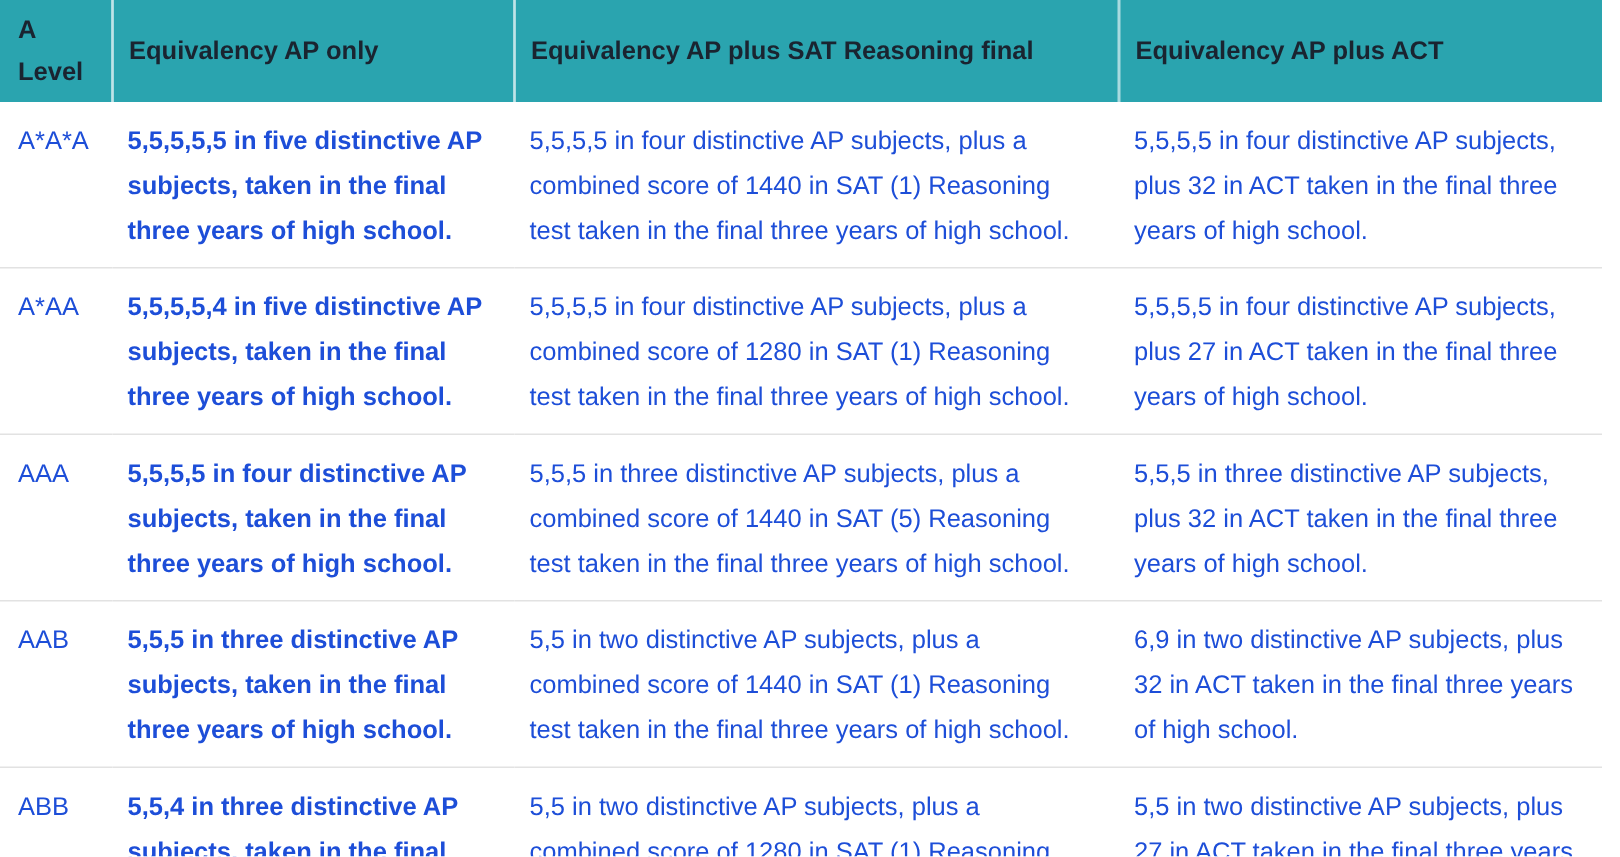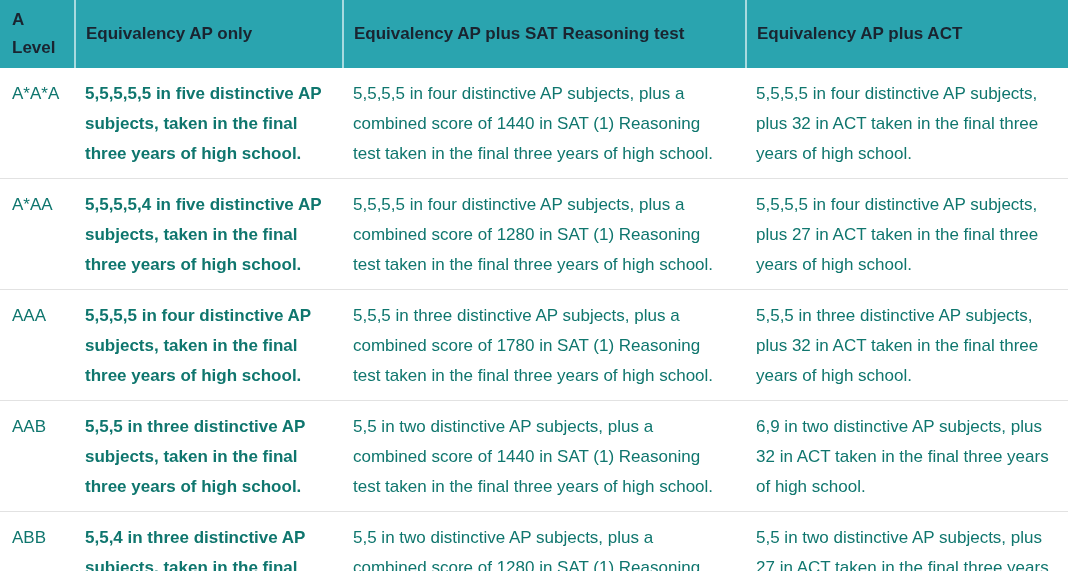--- a/index.html
+++ b/index.html
@@ -33,21 +33,21 @@
     height: 68px;
     padding: 6px 10px 6px 12px;
     line-height: 28px;
     border-right: 2px solid rgba(255,255,255,0.6);
   }
   thead th:last-child { border-right: none; }
   thead th.h2, thead th.h3, thead th.h4 { padding-left: 10px; margin-left: 15px; }
 
   tbody td {
     font-size: 17px;
-    color: #0f766e;
+    color: #1d4ed8;
     line-height: 30px;
     vertical-align: top;
     padding: 11px 12px 9px 20px;
     border-top: 1px solid #E2E2E2;
     background: #ffffff;
   }
   tbody tr:first-child td { border-top: none; }
   tbody tr td { height: 100px; }
   tbody td.col-level { padding-left: 12px; }
   tbody td.col-ap    { padding-left: 10px; padding-right: 14px; font-weight: bold; }
@@ -63,41 +63,41 @@
     <colgroup>
       <col class="c1">
         <col class="c2">
         <col class="c3">
         <col class="c4">
     </colgroup>
     <thead>
       <tr>
         <th class="h1">A Level</th>
         <th class="h2">Equivalency AP only</th>
-        <th class="h3">Equivalency AP plus SAT Reasoning test</th>
+        <th class="h3">Equivalency AP plus SAT Reasoning final</th>
         <th class="h4">Equivalency AP plus ACT</th>
       </tr>
     </thead>
     <tbody>
       <tr>
         <td class="col-level">A*A*A</td>
         <td class="col-ap">5,5,5,5,5 in five distinctive AP subjects, taken in the final three years of high school.</td>
         <td class="col-sat">5,5,5,5 in four distinctive AP subjects, plus a combined score of 1440 in SAT (1) Reasoning test taken in the final three years of high school.</td>
         <td class="col-act">5,5,5,5 in four distinctive AP subjects, plus 32 in ACT taken in the final three years of high school.</td>
       </tr>
       <tr>
         <td class="col-level">A*AA</td>
         <td class="col-ap">5,5,5,5,4 in five distinctive AP subjects, taken in the final three years of high school.</td>
         <td class="col-sat">5,5,5,5 in four distinctive AP subjects, plus a combined score of 1280 in SAT (1) Reasoning test taken in the final three years of high school.</td>
         <td class="col-act">5,5,5,5 in four distinctive AP subjects, plus 27 in ACT taken in the final three years of high school.</td>
       </tr>
       <tr>
         <td class="col-level">AAA</td>
         <td class="col-ap">5,5,5,5 in four distinctive AP subjects, taken in the final three years of high school.</td>
-        <td class="col-sat">5,5,5 in three distinctive AP subjects, plus a combined score of 1780 in SAT (1) Reasoning test taken in the final three years of high school.</td>
+        <td class="col-sat">5,5,5 in three distinctive AP subjects, plus a combined score of 1440 in SAT (5) Reasoning test taken in the final three years of high school.</td>
         <td class="col-act">5,5,5 in three distinctive AP subjects, plus 32 in ACT taken in the final three years of high school.</td>
       </tr>
       <tr>
         <td class="col-level">AAB</td>
         <td class="col-ap">5,5,5 in three distinctive AP subjects, taken in the final three years of high school.</td>
         <td class="col-sat">5,5 in two distinctive AP subjects, plus a combined score of 1440 in SAT (1) Reasoning test taken in the final three years of high school.</td>
         <td class="col-act">6,9 in two distinctive AP subjects, plus 32 in ACT taken in the final three years of high school.</td>
       </tr>
       <tr>
         <td class="col-level">ABB</td>

